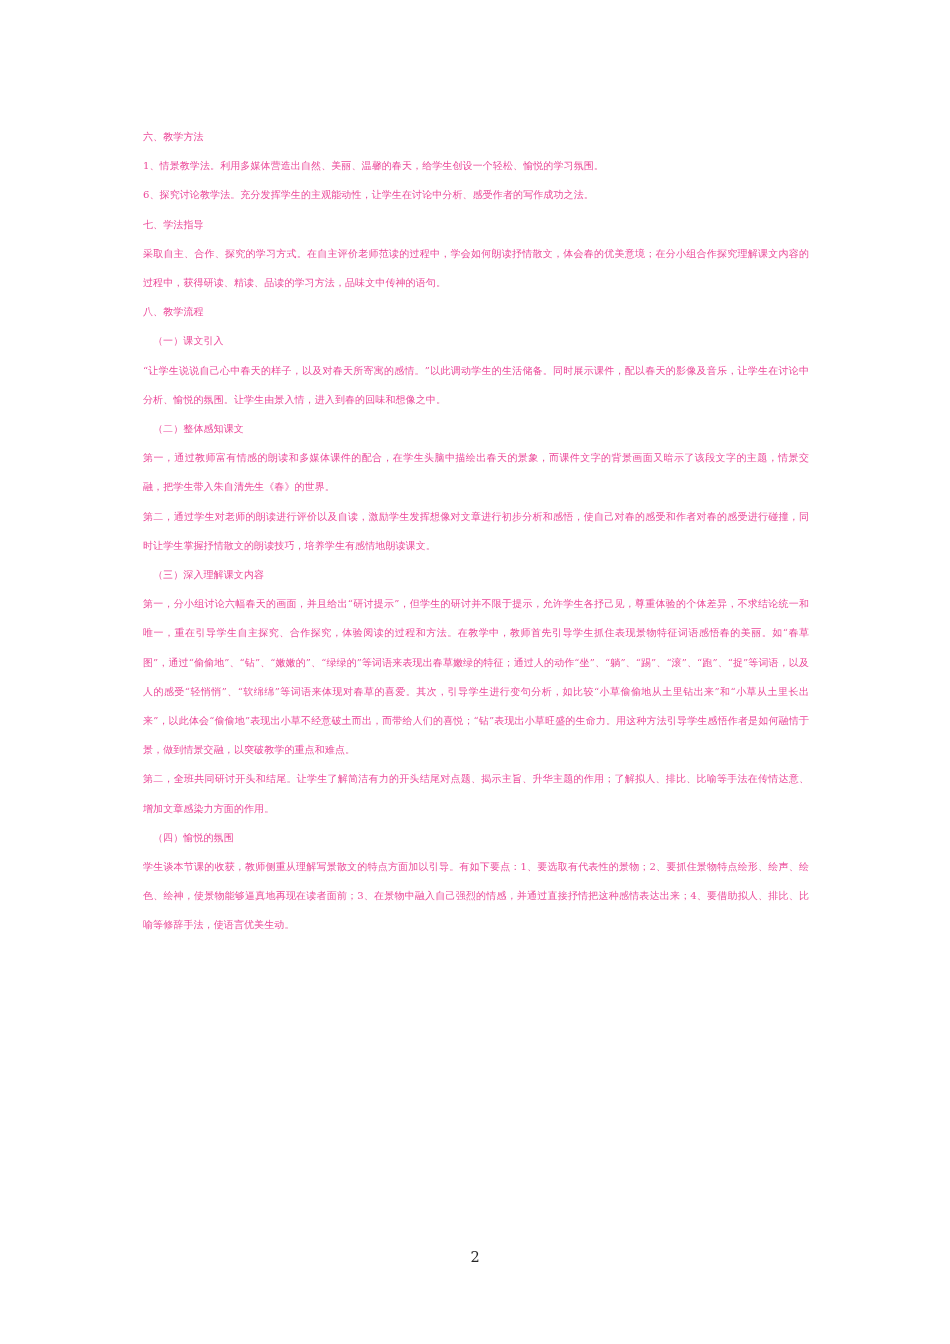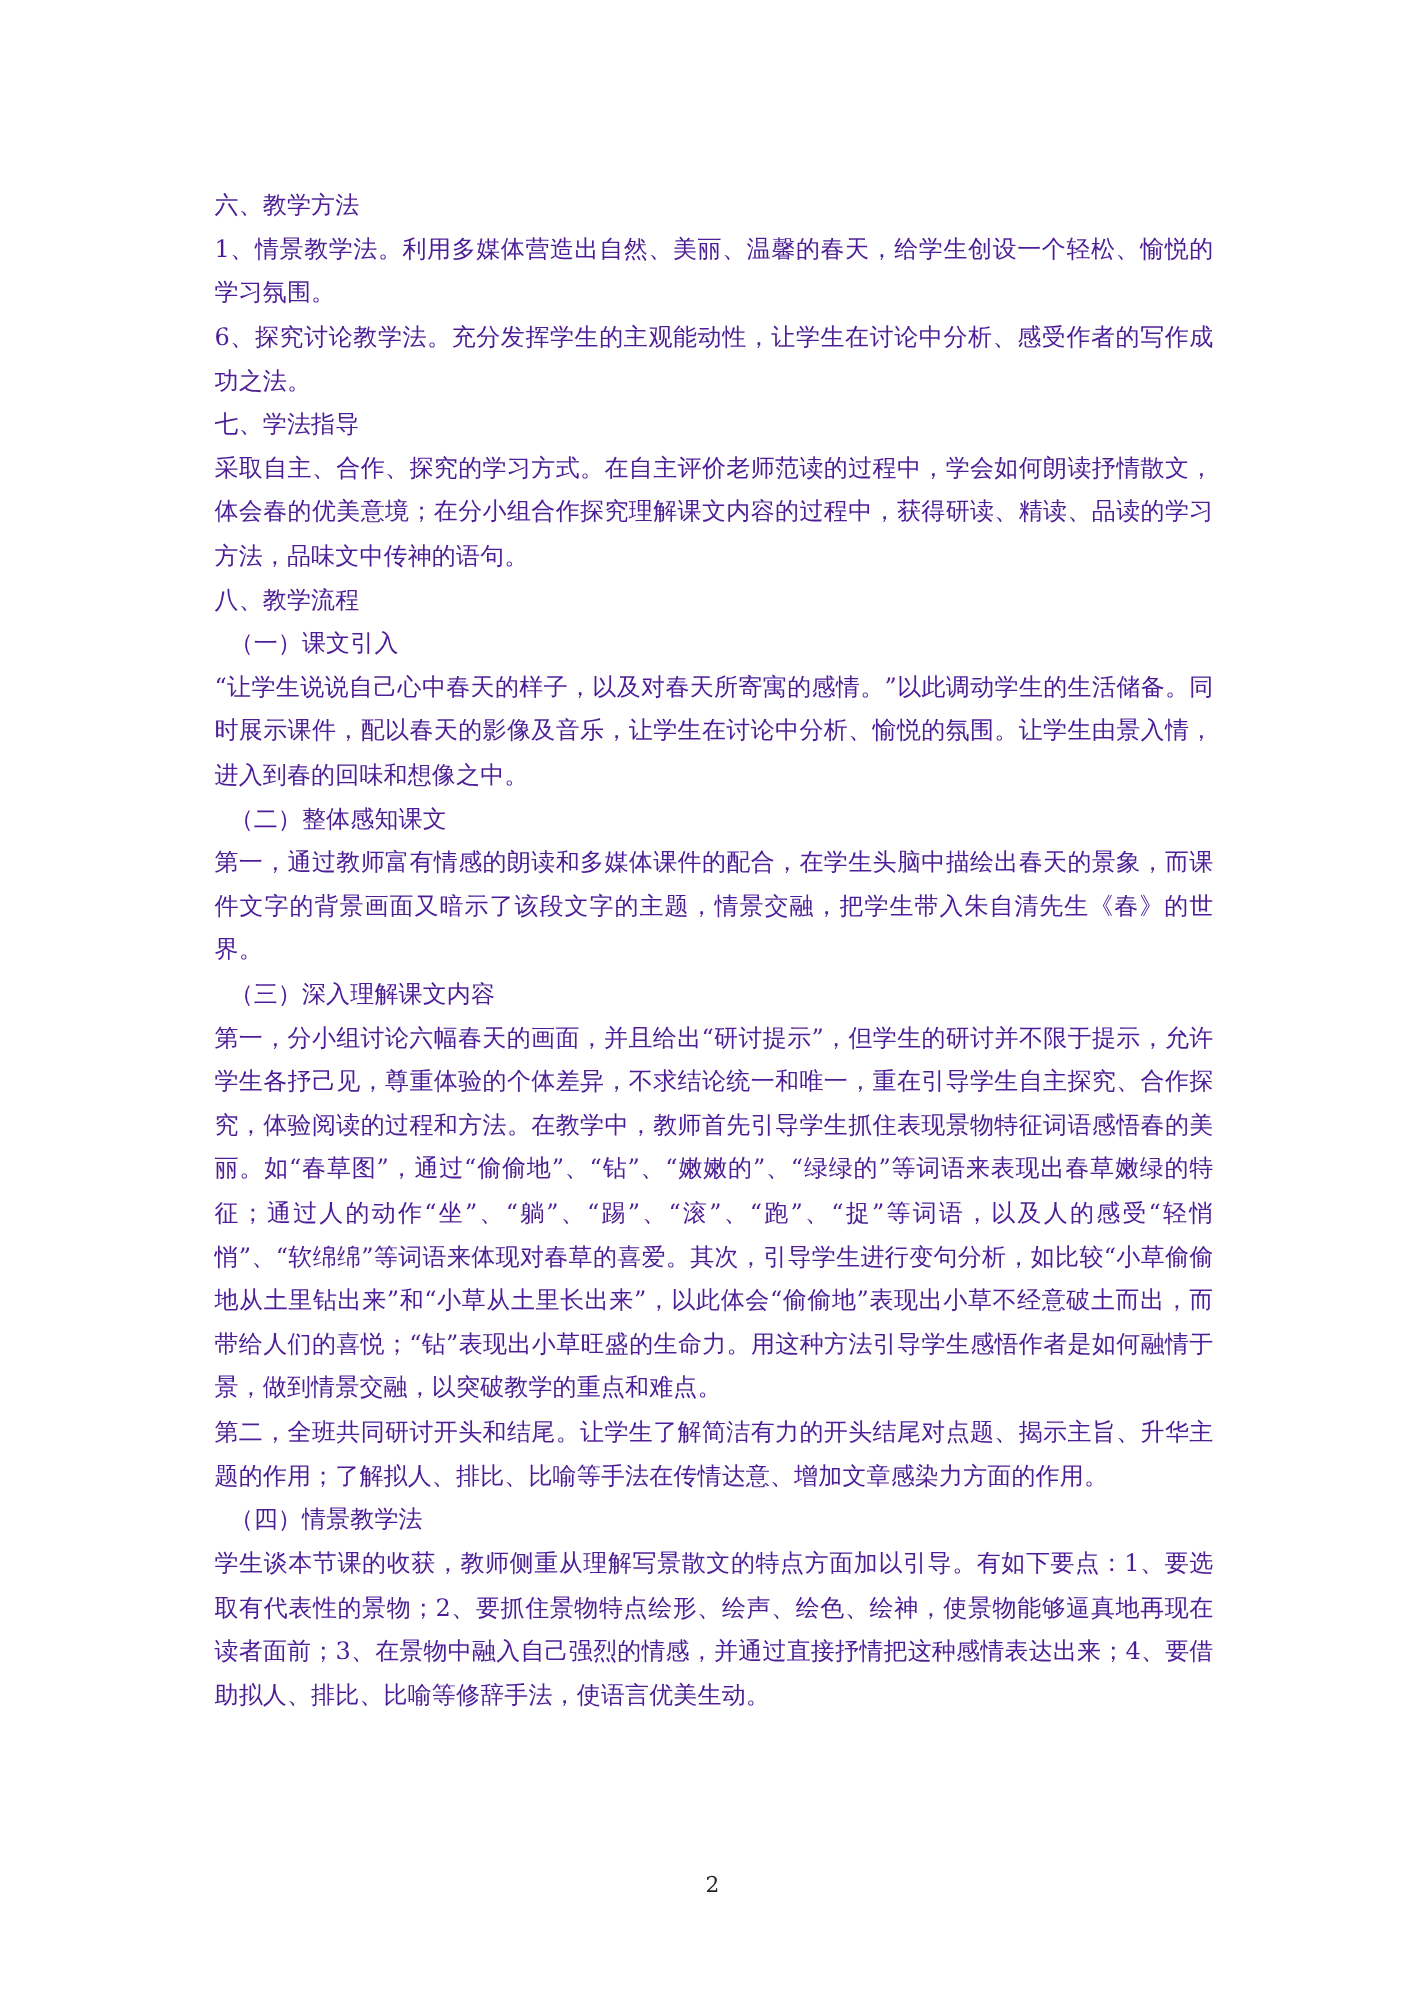--- a/index.html
+++ b/index.html
@@ -23,27 +23,27 @@
     height: 1344px;
     background: #ffffff;
   }
   .text-body {
     position: absolute;
     left: 143px;
     top: 122px;
     width: 666px;
   }
   .para {
-    font-size: 16px;
+    font-size: 10px;
     line-height: 29.2px;
     text-align: justify;
     text-justify: inter-ideograph;
     margin: 0;
     letter-spacing: 0.1px;
-    color: #4c1d95;
+    color: #ec4899;
     word-break: break-all;
   }
   .para.indent1 {
     text-indent: 0;
     padding-left: 10px;
   }
   .page-number {
     position: absolute;
     left: 0;
     top: 1247px;
@@ -64,22 +64,23 @@
       <p class="para">六、教学方法</p>
       <p class="para">1、情景教学法。利用多媒体营造出自然、美丽、温馨的春天，给学生创设一个轻松、愉悦的学习氛围。</p>
       <p class="para">6、探究讨论教学法。充分发挥学生的主观能动性，让学生在讨论中分析、感受作者的写作成功之法。</p>
       <p class="para">七、学法指导</p>
       <p class="para">采取自主、合作、探究的学习方式。在自主评价老师范读的过程中，学会如何朗读抒情散文，体会春的优美意境；在分小组合作探究理解课文内容的过程中，获得研读、精读、品读的学习方法，品味文中传神的语句。</p>
       <p class="para">八、教学流程</p>
       <p class="para indent1">（一）课文引入</p>
       <p class="para">“让学生说说自己心中春天的样子，以及对春天所寄寓的感情。”以此调动学生的生活储备。同时展示课件，配以春天的影像及音乐，让学生在讨论中分析、愉悦的氛围。让学生由景入情，进入到春的回味和想像之中。</p>
       <p class="para indent1">（二）整体感知课文</p>
       <p class="para">第一，通过教师富有情感的朗读和多媒体课件的配合，在学生头脑中描绘出春天的景象，而课件文字的背景画面又暗示了该段文字的主题，情景交融，把学生带入朱自清先生《春》的世界。</p>
+      <p class="para">第二，通过学生对老师的朗读进行评价以及自读，激励学生发挥想像对文章进行初步分析和感悟，使自己对春的感受和作者对春的感受进行碰撞，同时让学生掌握抒情散文的朗读技巧，培养学生有感情地朗读课文。</p>
       <p class="para indent1">（三）深入理解课文内容</p>
       <p class="para">第一，分小组讨论六幅春天的画面，并且给出“研讨提示”，但学生的研讨并不限于提示，允许学生各抒己见，尊重体验的个体差异，不求结论统一和唯一，重在引导学生自主探究、合作探究，体验阅读的过程和方法。在教学中，教师首先引导学生抓住表现景物特征词语感悟春的美丽。如“春草图”，通过“偷偷地”、“钻”、“嫩嫩的”、“绿绿的”等词语来表现出春草嫩绿的特征；通过人的动作“坐”、“躺”、“踢”、“滚”、“跑”、“捉”等词语，以及人的感受“轻悄悄”、“软绵绵”等词语来体现对春草的喜爱。其次，引导学生进行变句分析，如比较“小草偷偷地从土里钻出来”和“小草从土里长出来”，以此体会“偷偷地”表现出小草不经意破土而出，而带给人们的喜悦；“钻”表现出小草旺盛的生命力。用这种方法引导学生感悟作者是如何融情于景，做到情景交融，以突破教学的重点和难点。</p>
       <p class="para">第二，全班共同研讨开头和结尾。让学生了解简洁有力的开头结尾对点题、揭示主旨、升华主题的作用；了解拟人、排比、比喻等手法在传情达意、增加文章感染力方面的作用。</p>
-      <p class="para indent1">（四）情景教学法</p>
+      <p class="para indent1">（四）愉悦的氛围</p>
       <p class="para">学生谈本节课的收获，教师侧重从理解写景散文的特点方面加以引导。有如下要点：1、要选取有代表性的景物；2、要抓住景物特点绘形、绘声、绘色、绘神，使景物能够逼真地再现在读者面前；3、在景物中融入自己强烈的情感，并通过直接抒情把这种感情表达出来；4、要借助拟人、排比、比喻等修辞手法，使语言优美生动。</p>
     </div>
 
   <div class="page-number">2</div>
 
 </div>
 
 </body></html>

